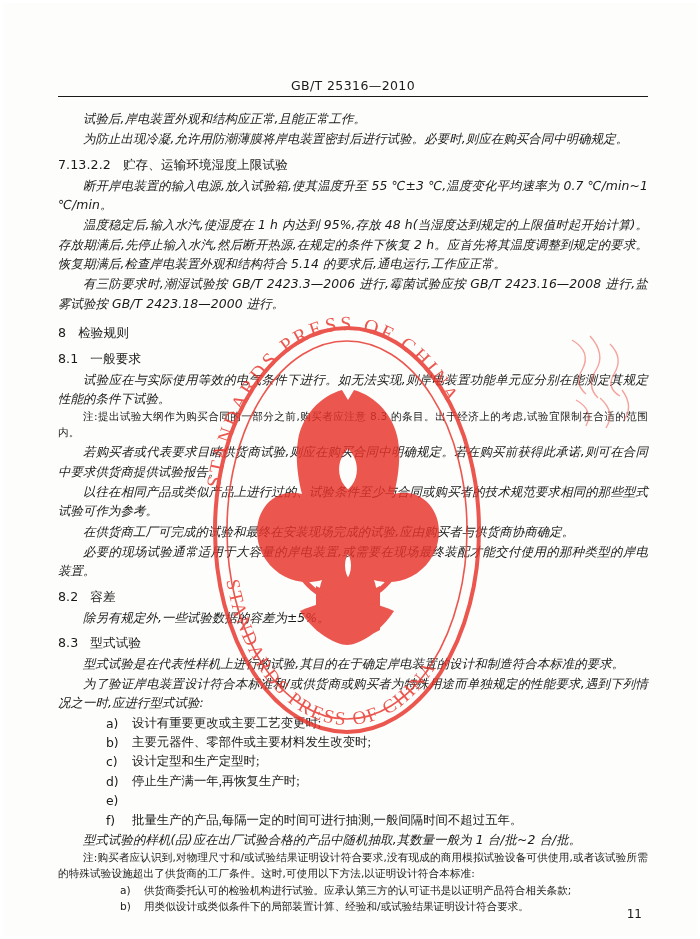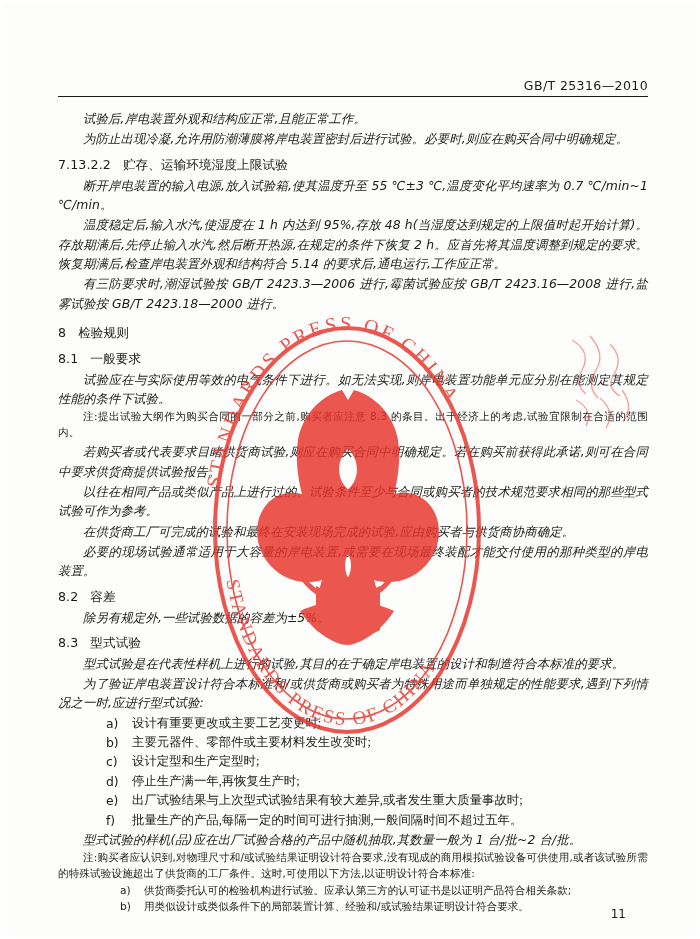--- a/index.html
+++ b/index.html
@@ -27,21 +27,21 @@
     pointer-events: none;
   }
   .content {
     position: absolute;
     left: 58px;
     top: 78px;
     width: 590px;
   }
   .header-row {
     display: flex;
-    justify-content: flex-end;
+    justify-content: center;
     align-items: flex-end;
     border-bottom: 1.2px solid #1a1a1a;
     padding-bottom: 3px;
     margin-bottom: 12px;
   }
   .std-no {
     font-size: 12.5px;
     letter-spacing: 0.4px;
     font-family: "DejaVu Sans", "Liberation Sans", sans-serif;
   }
@@ -94,21 +94,21 @@
     font-size: 10.6px;
     line-height: 1.5;
     padding-left: 62px;
   }
   .sublist-item .marker {
     width: 24px;
     flex: 0 0 24px;
   }
   .page-num {
     position: absolute;
-    right: 74px;
+    right: 58px;
     bottom: 18px;
     font-size: 12px;
   }
   
   .stamp {
     position: absolute;
     left: 182px;
     top: 295px;
     width: 330px;
     height: 470px;
@@ -188,21 +188,20 @@
       <div class="list-item">
         <span class="marker">c)</span>
         <span class="txt">设计定型和生产定型时;</span>
       </div>
       <div class="list-item">
         <span class="marker">d)</span>
         <span class="txt">停止生产满一年,再恢复生产时;</span>
       </div>
       <div class="list-item">
         <span class="marker">e)</span>
-        <span class="txt">出厂试验结果与上次型式试验结果有较大差异,或者发生重大质量事故时;</span>
       </div>
       <div class="list-item">
         <span class="marker">f)</span>
         <span class="txt">批量生产的产品,每隔一定的时间可进行抽测,一般间隔时间不超过五年。</span>
       </div>
     </div>
 
     <p class="ind1">型式试验的样机(品)应在出厂试验合格的产品中随机抽取,其数量一般为 1 台/批~2 台/批。</p>
     <p class="note">注:购买者应认识到,对物理尺寸和/或试验结果证明设计符合要求,没有现成的商用模拟试验设备可供使用,或者该试验所需的特殊试验设施超出了供货商的工厂条件。这时,可使用以下方法,以证明设计符合本标准:</p>
 

